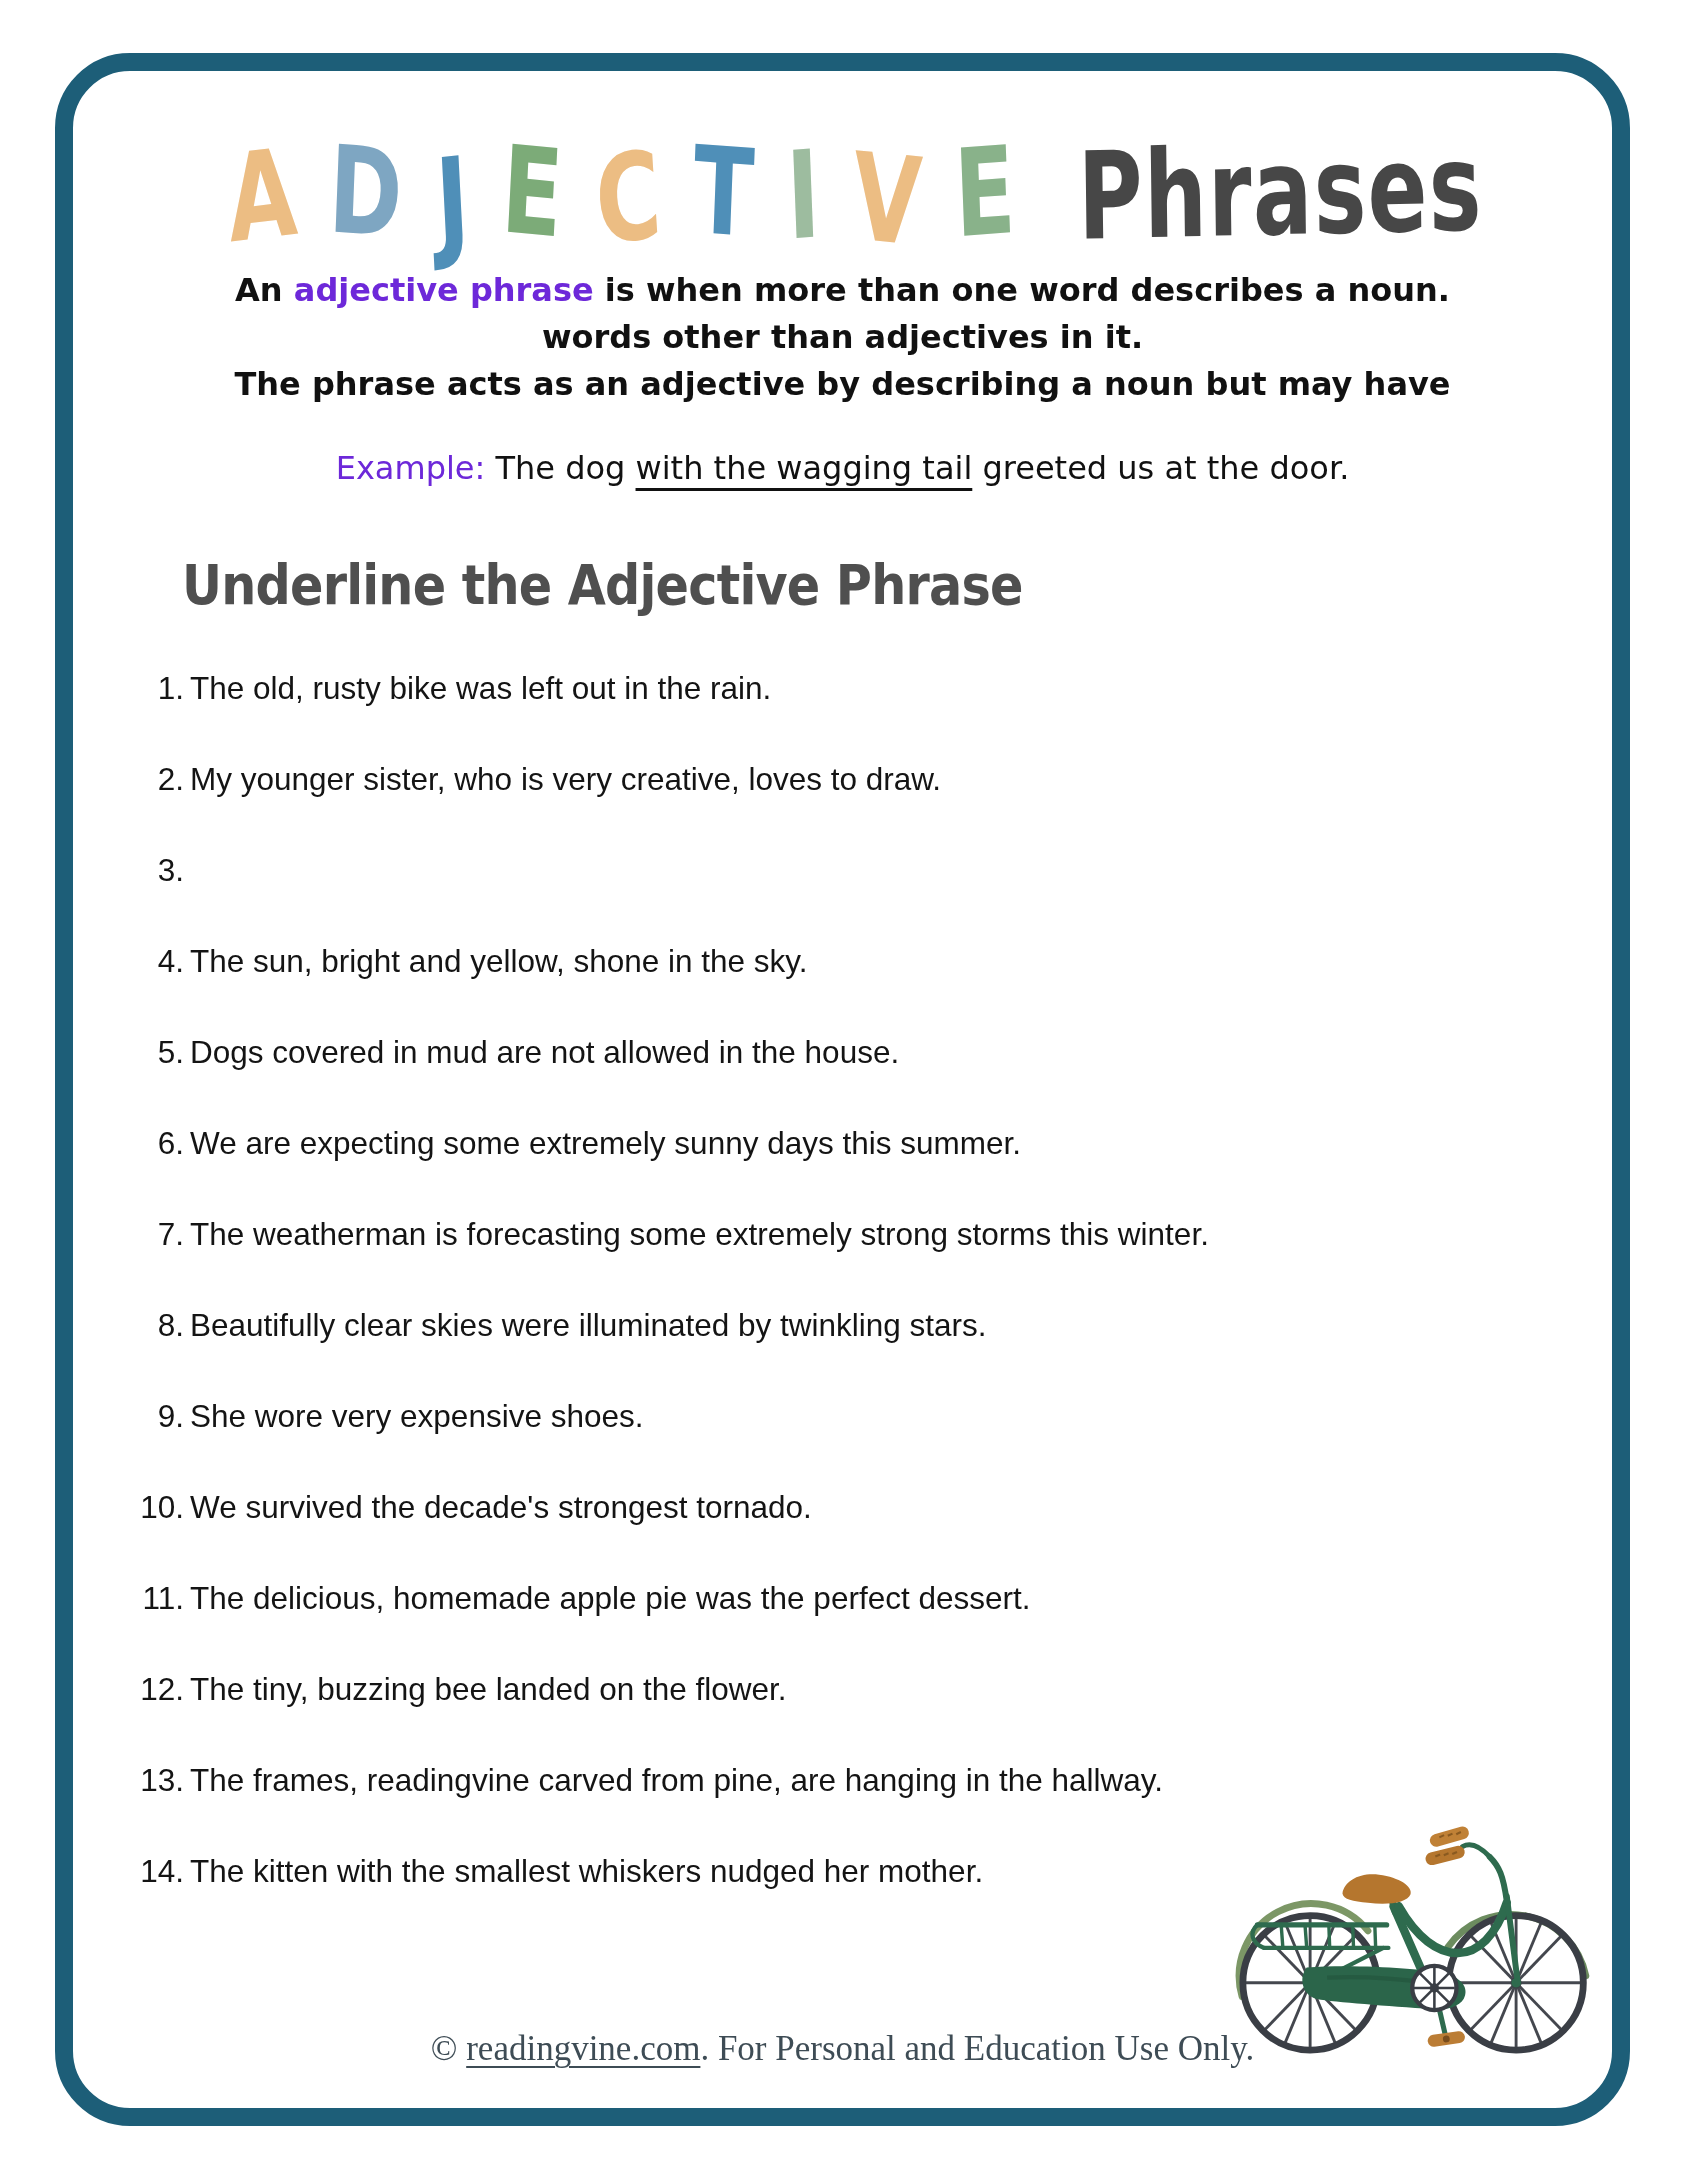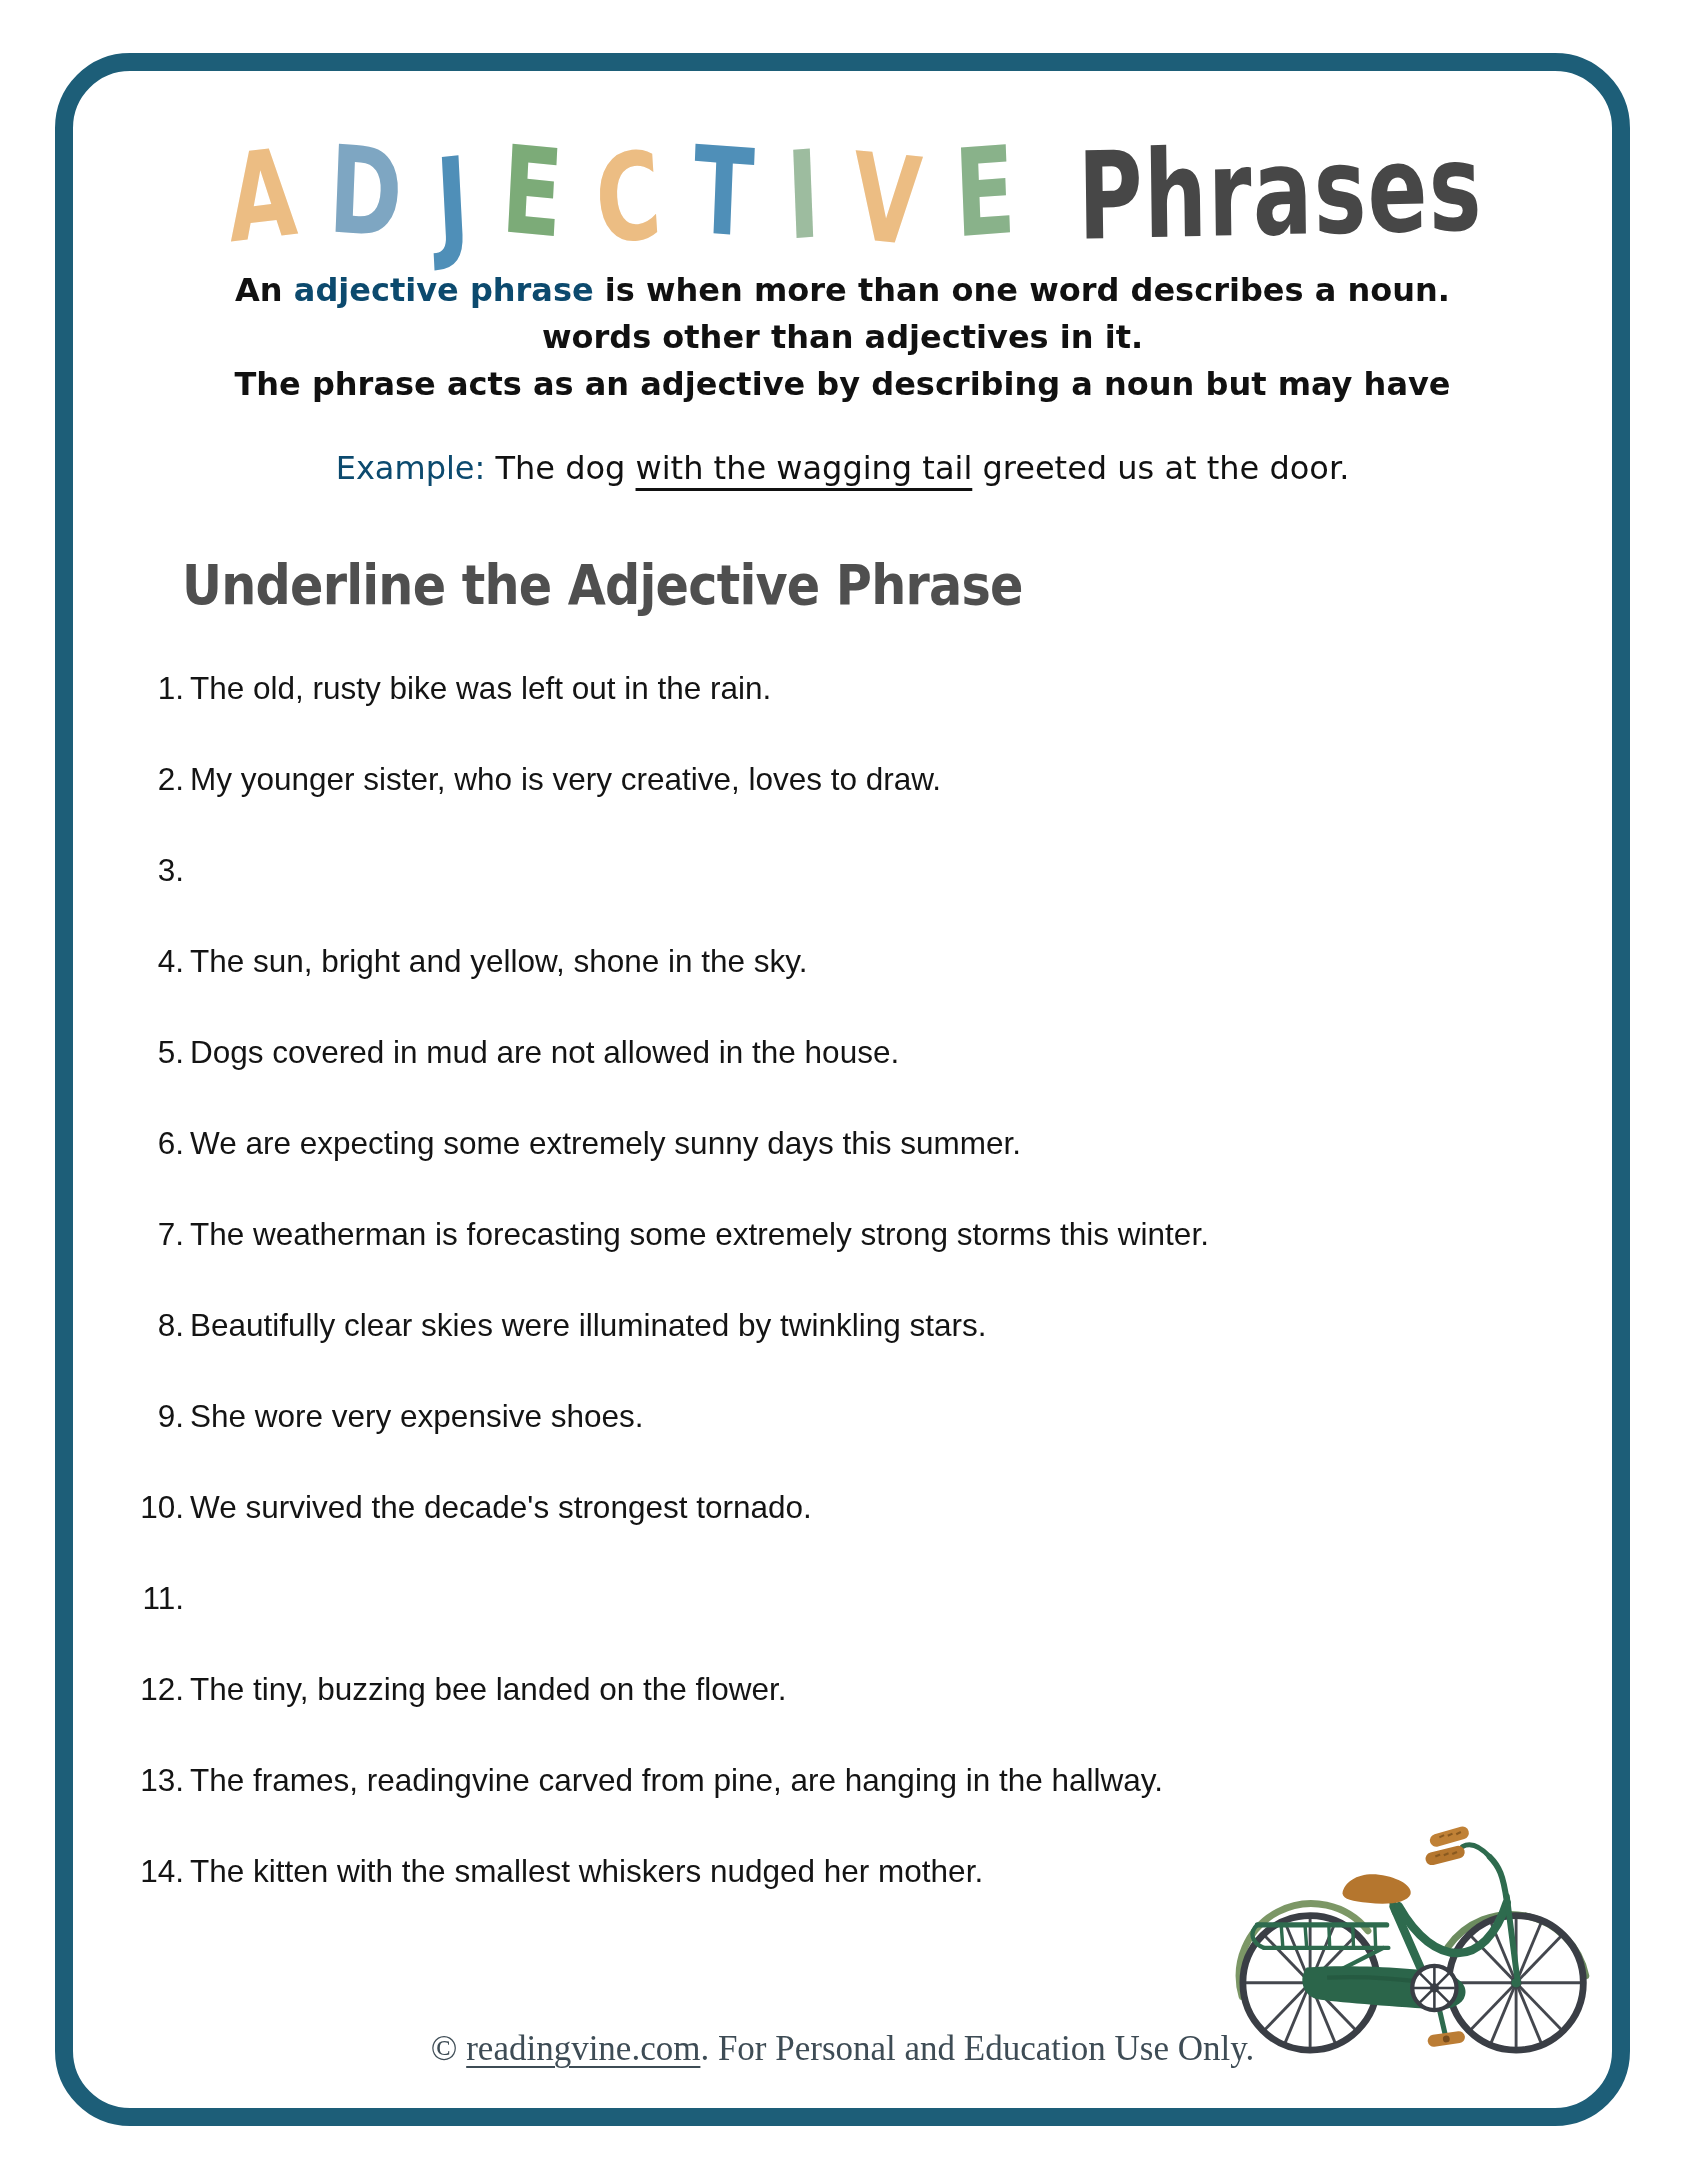--- a/index.html
+++ b/index.html
@@ -66,21 +66,21 @@
     top: 267px;
     left: 94px;
     right: 94px;
     text-align: center;
     font-family: "DejaVu Sans", sans-serif;
     font-weight: 700;
     font-size: 32px;
     line-height: 47px;
     color: #111111;
   }
-  .blue-text { color: #0c4a6e; }
+  .blue-text { color: #6d28d9; }
 
   
   .example {
     position: absolute;
     top: 449px;
     left: 94px;
     right: 94px;
     text-align: center;
     font-family: "DejaVu Sans", sans-serif;
     font-weight: 400;
@@ -251,20 +251,21 @@
         <span class="sentence">She wore very expensive shoes.</span>
       </li>
 
       <li>
         <span class="num">10.</span>
         <span class="sentence">We survived the decade's strongest tornado.</span>
       </li>
 
       <li>
         <span class="num">11.</span>
+        <span class="sentence">The delicious, homemade apple pie was the perfect dessert.</span>
       </li>
 
       <li>
         <span class="num">12.</span>
         <span class="sentence">The tiny, buzzing bee landed on the flower.</span>
       </li>
 
       <li>
         <span class="num">13.</span>
         <span class="sentence">The frames, readingvine carved from pine, are hanging in the hallway.</span>

